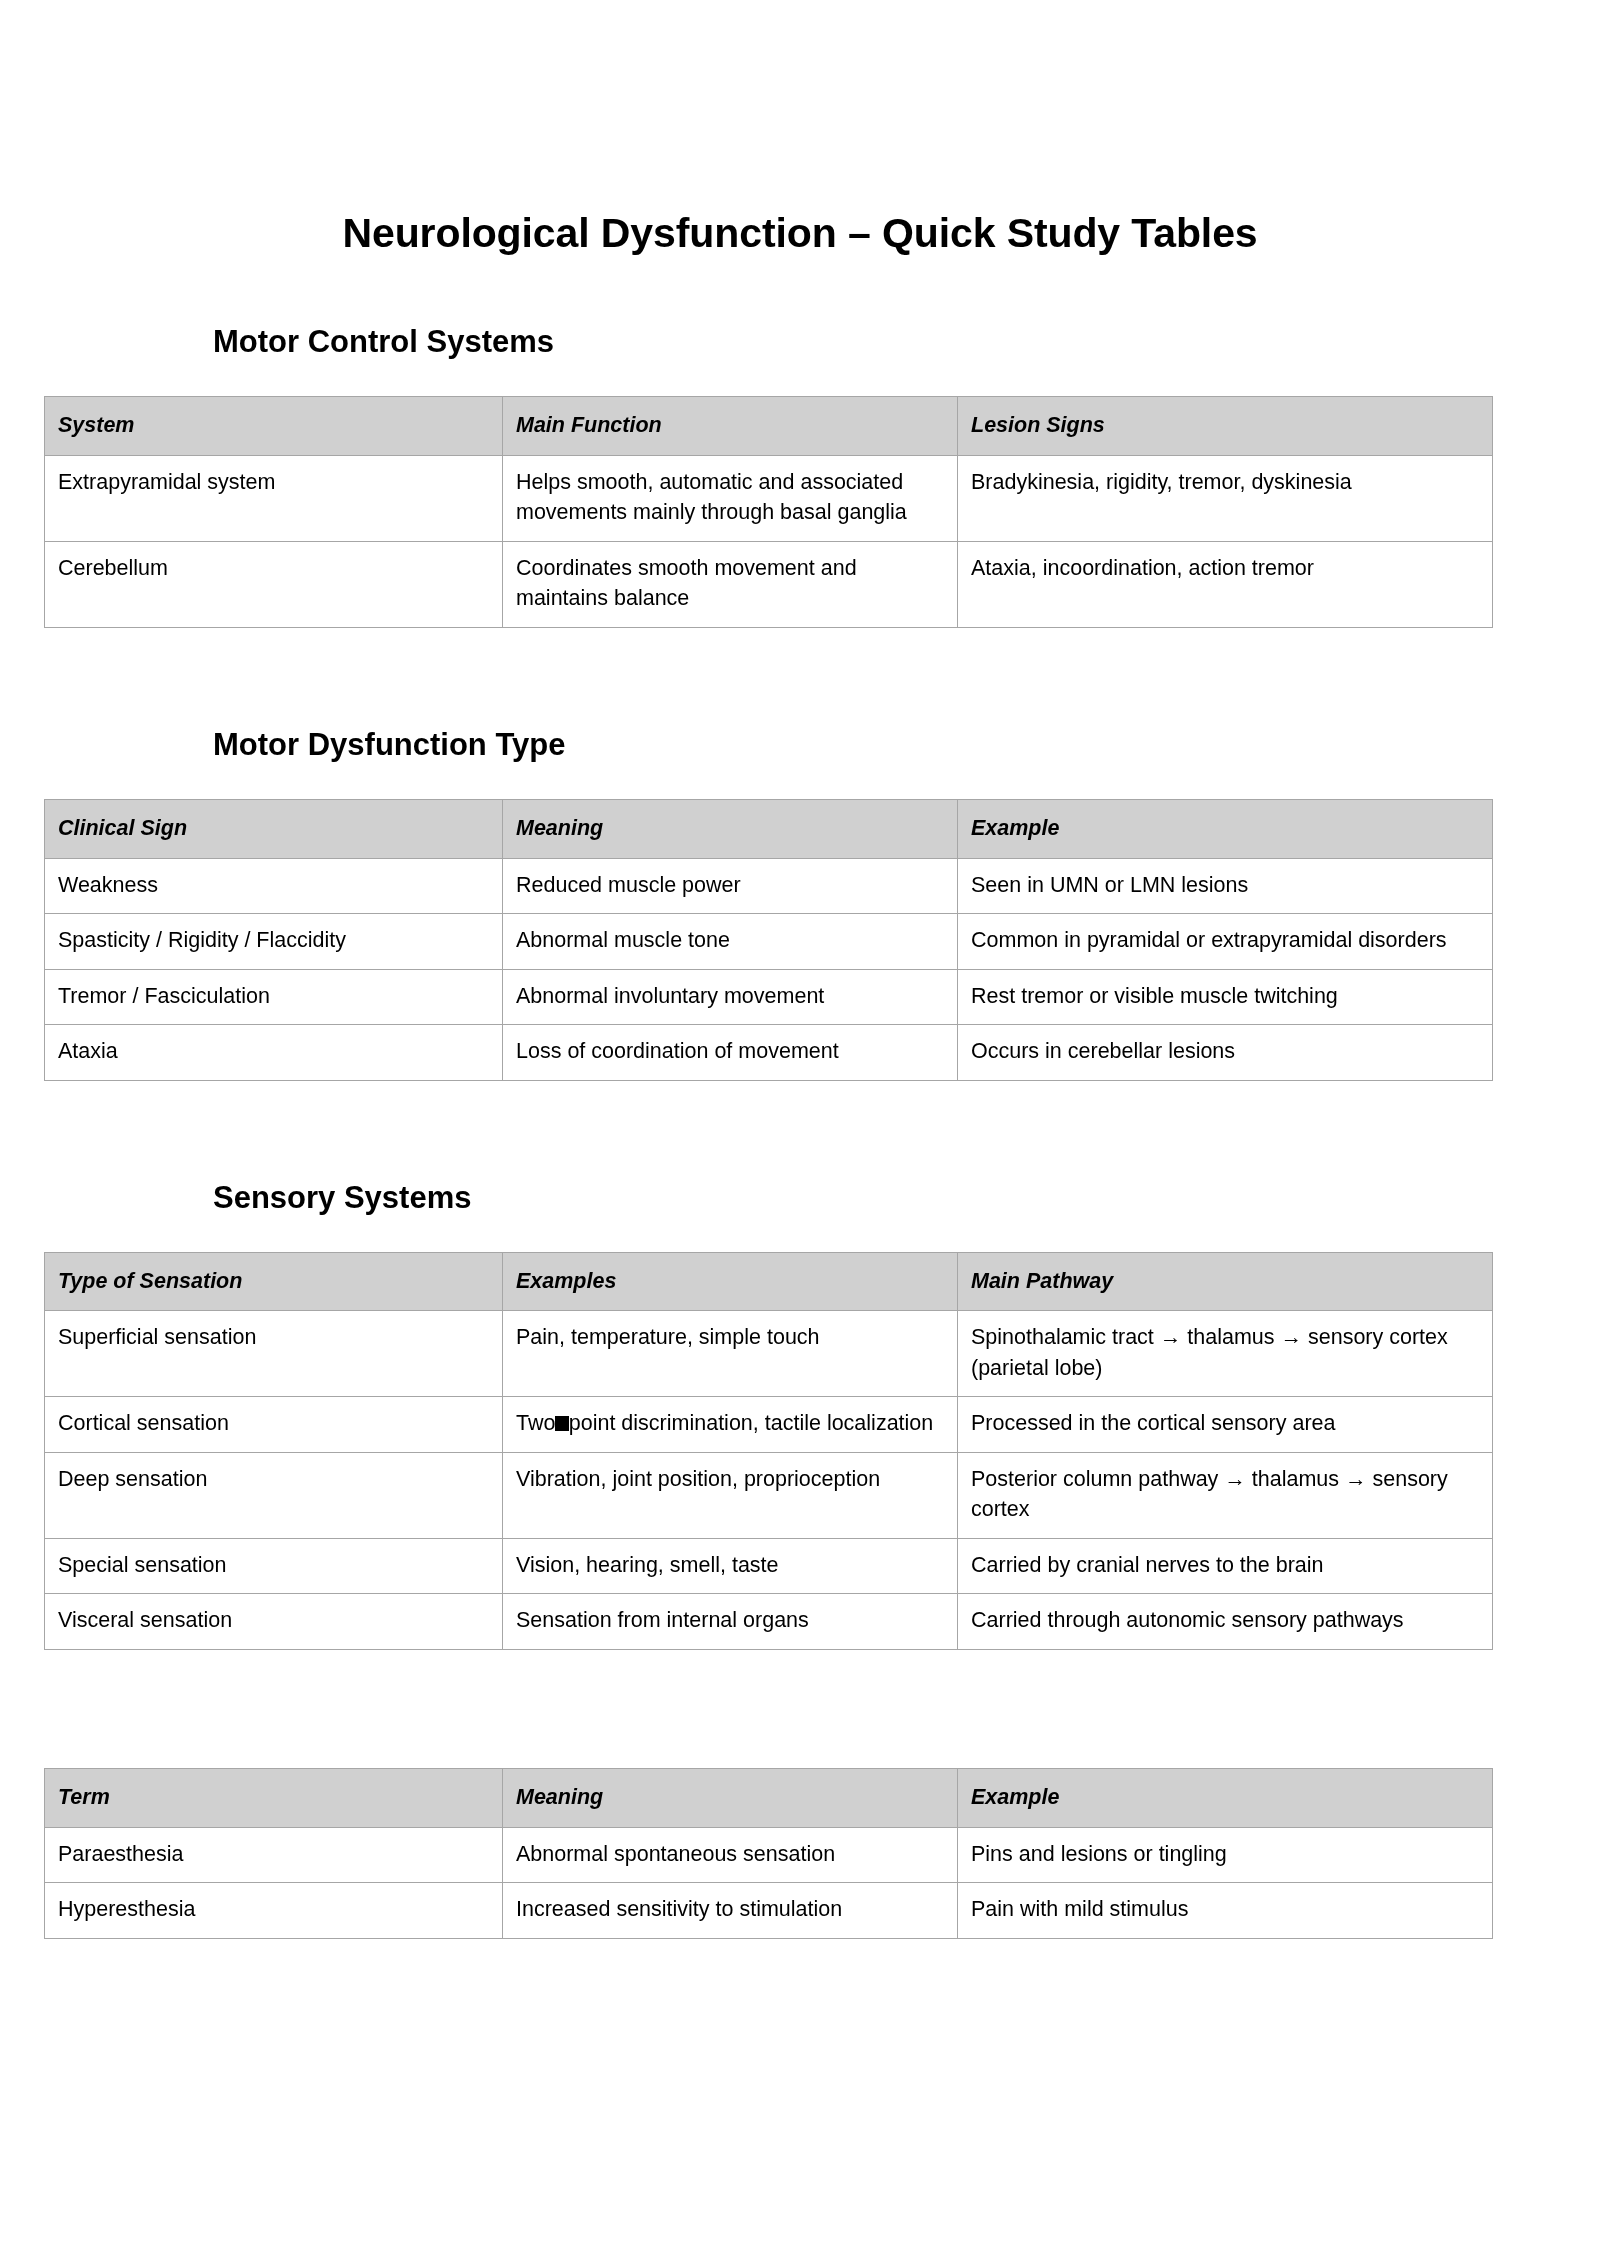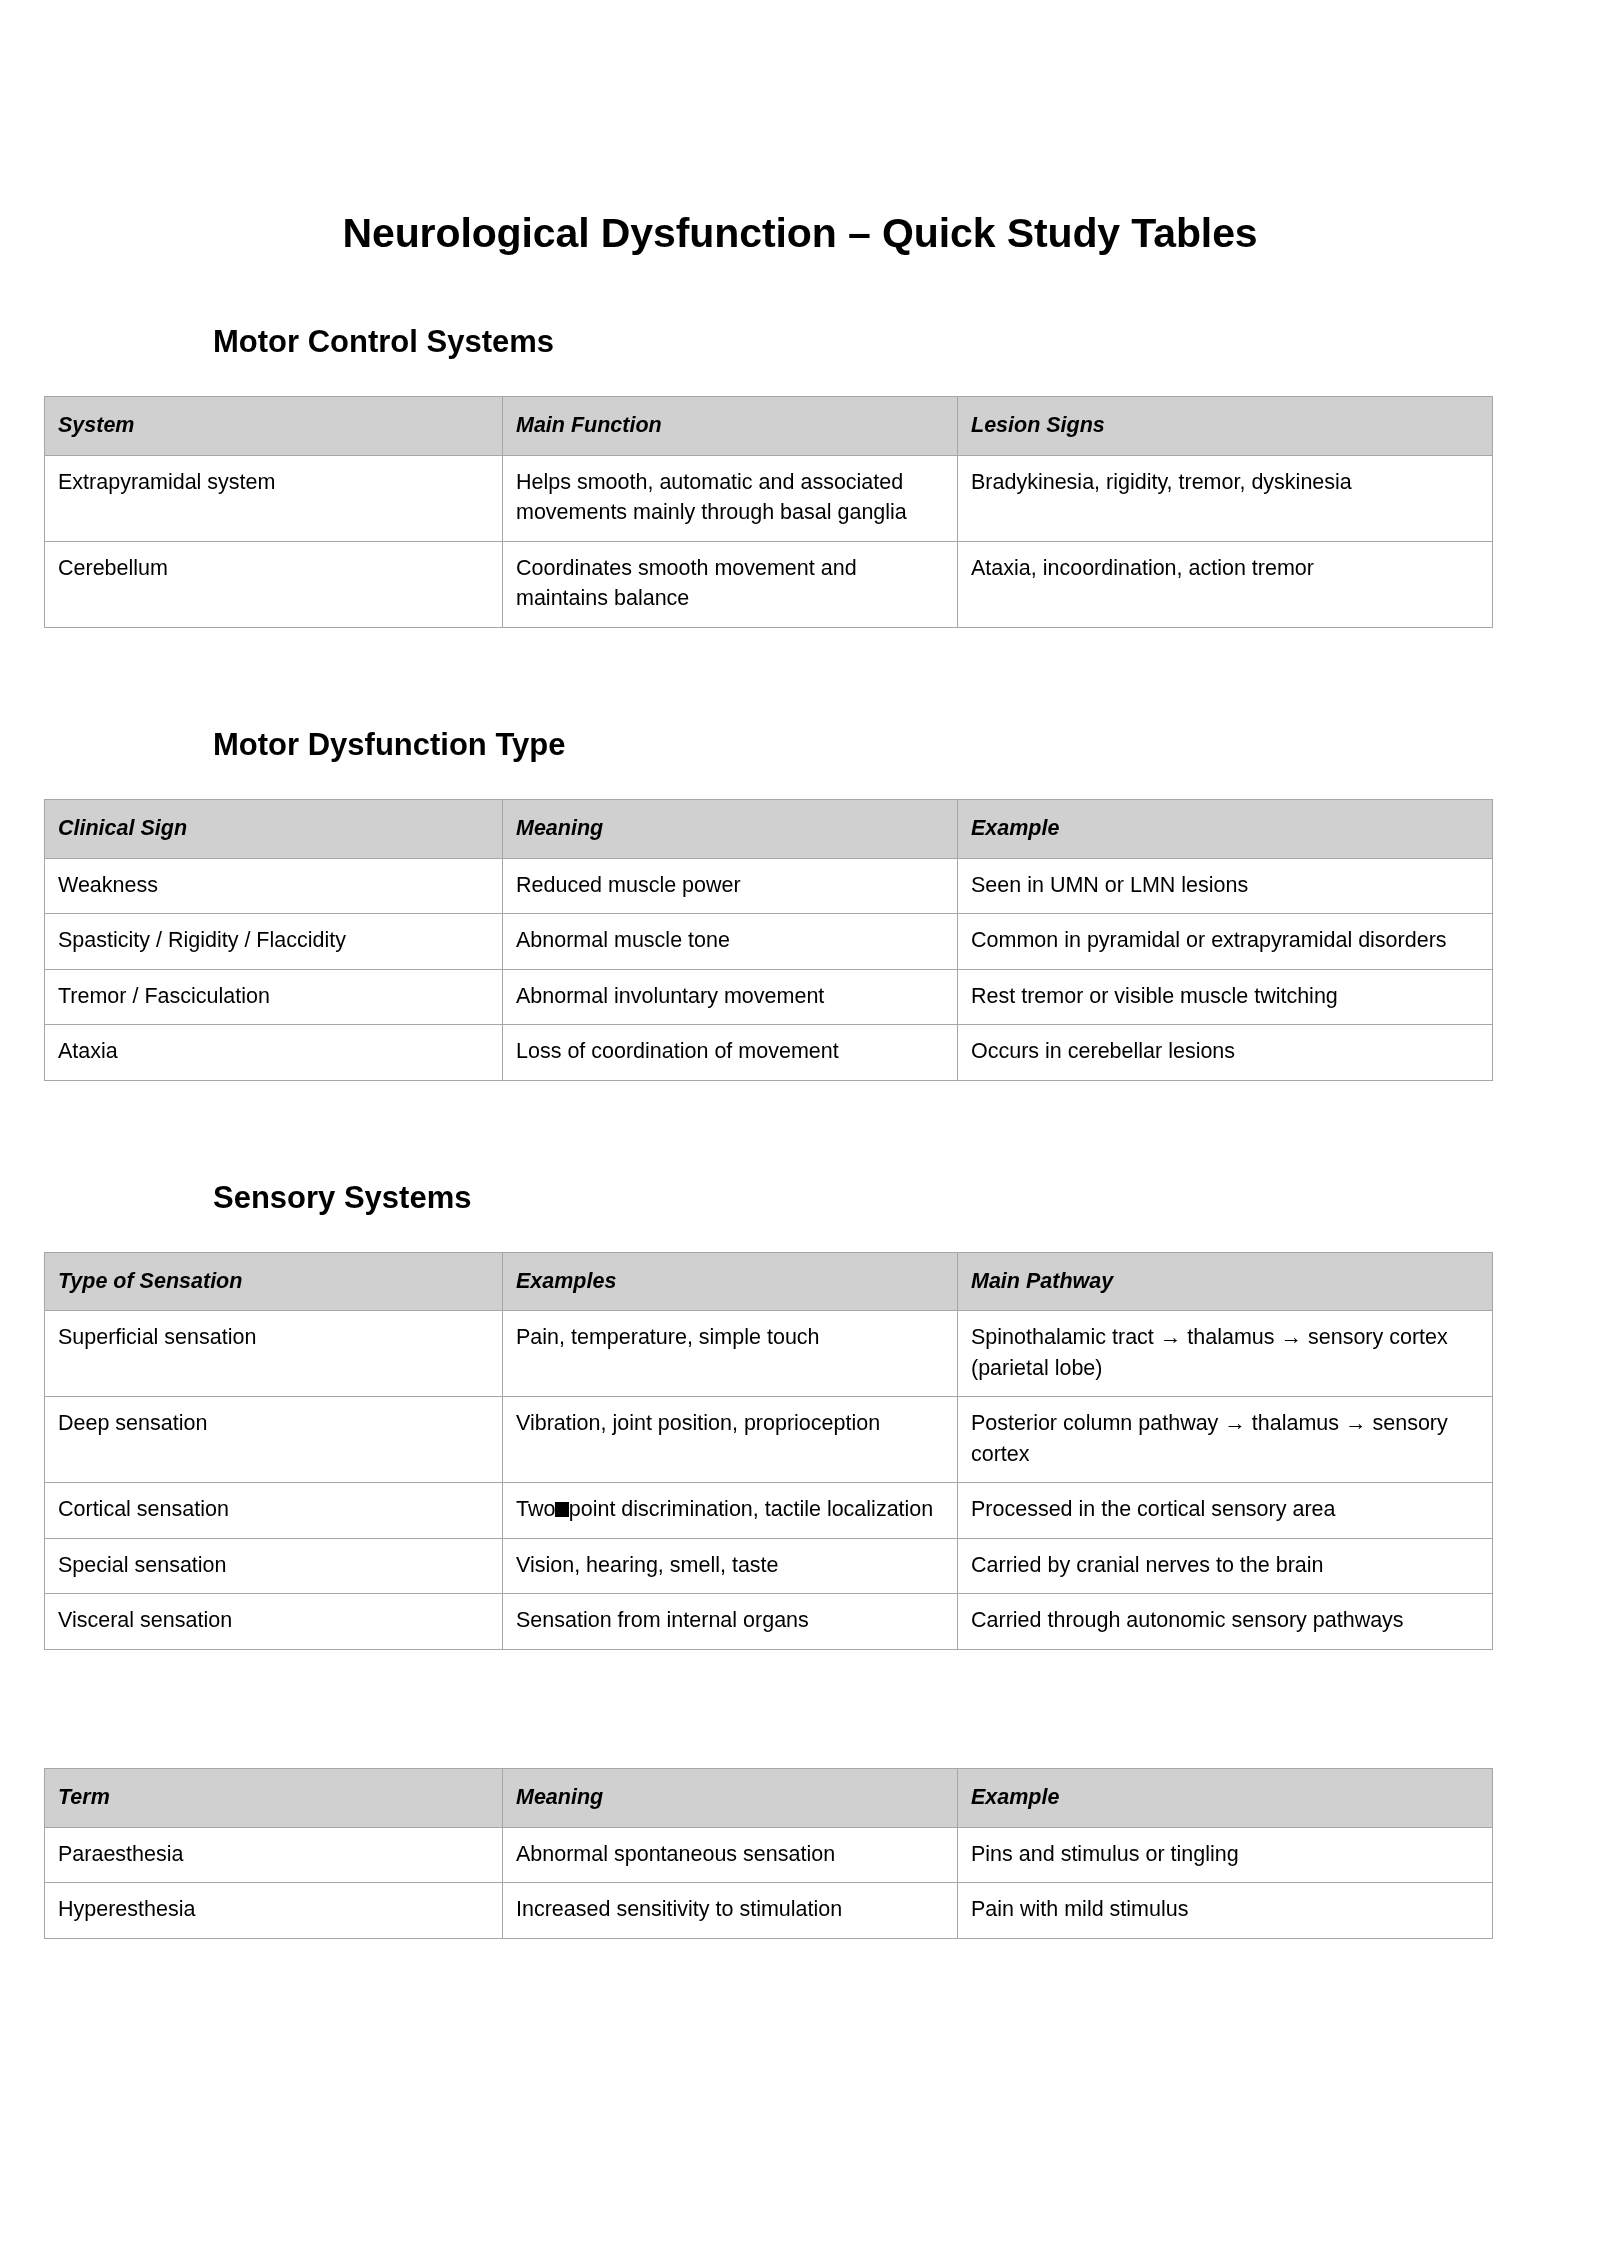--- a/index.html
+++ b/index.html
@@ -190,30 +190,30 @@
                 <th>Main Pathway</th>
               </tr>
             </thead>
             <tbody>
               <tr>
                 <td>Superficial sensation</td>
                 <td>Pain, temperature, simple touch</td>
                 <td>Spinothalamic tract → thalamus → sensory cortex (parietal lobe)</td>
               </tr>
               <tr>
+                <td>Cortical sensation</td>
+                <td>Two<span class="tofu"></span>point discrimination, tactile localization</td>
+                <td>Processed in the cortical sensory area</td>
+              </tr>
+              <tr>
                 <td>Deep sensation</td>
                 <td>Vibration, joint position, proprioception</td>
                 <td>Posterior column pathway → thalamus → sensory cortex</td>
               </tr>
               <tr>
-                <td>Cortical sensation</td>
-                <td>Two<span class="tofu"></span>point discrimination, tactile localization</td>
-                <td>Processed in the cortical sensory area</td>
-              </tr>
-              <tr>
                 <td>Special sensation</td>
                 <td>Vision, hearing, smell, taste</td>
                 <td>Carried by cranial nerves to the brain</td>
               </tr>
               <tr>
                 <td>Visceral sensation</td>
                 <td>Sensation from internal organs</td>
                 <td>Carried through autonomic sensory pathways</td>
               </tr>
             </tbody>
@@ -234,21 +234,21 @@
               <tr>
                 <th>Term</th>
                 <th>Meaning</th>
                 <th>Example</th>
               </tr>
             </thead>
             <tbody>
               <tr>
                 <td>Paraesthesia</td>
                 <td>Abnormal spontaneous sensation</td>
-                <td>Pins and stimulus or tingling</td>
+                <td>Pins and lesions or tingling</td>
               </tr>
               <tr>
                 <td>Hyperesthesia</td>
                 <td>Increased sensitivity to stimulation</td>
                 <td>Pain with mild stimulus</td>
               </tr>
             </tbody>
           </table>
         </div>
         <div class="gap-table-to-next"></div>

